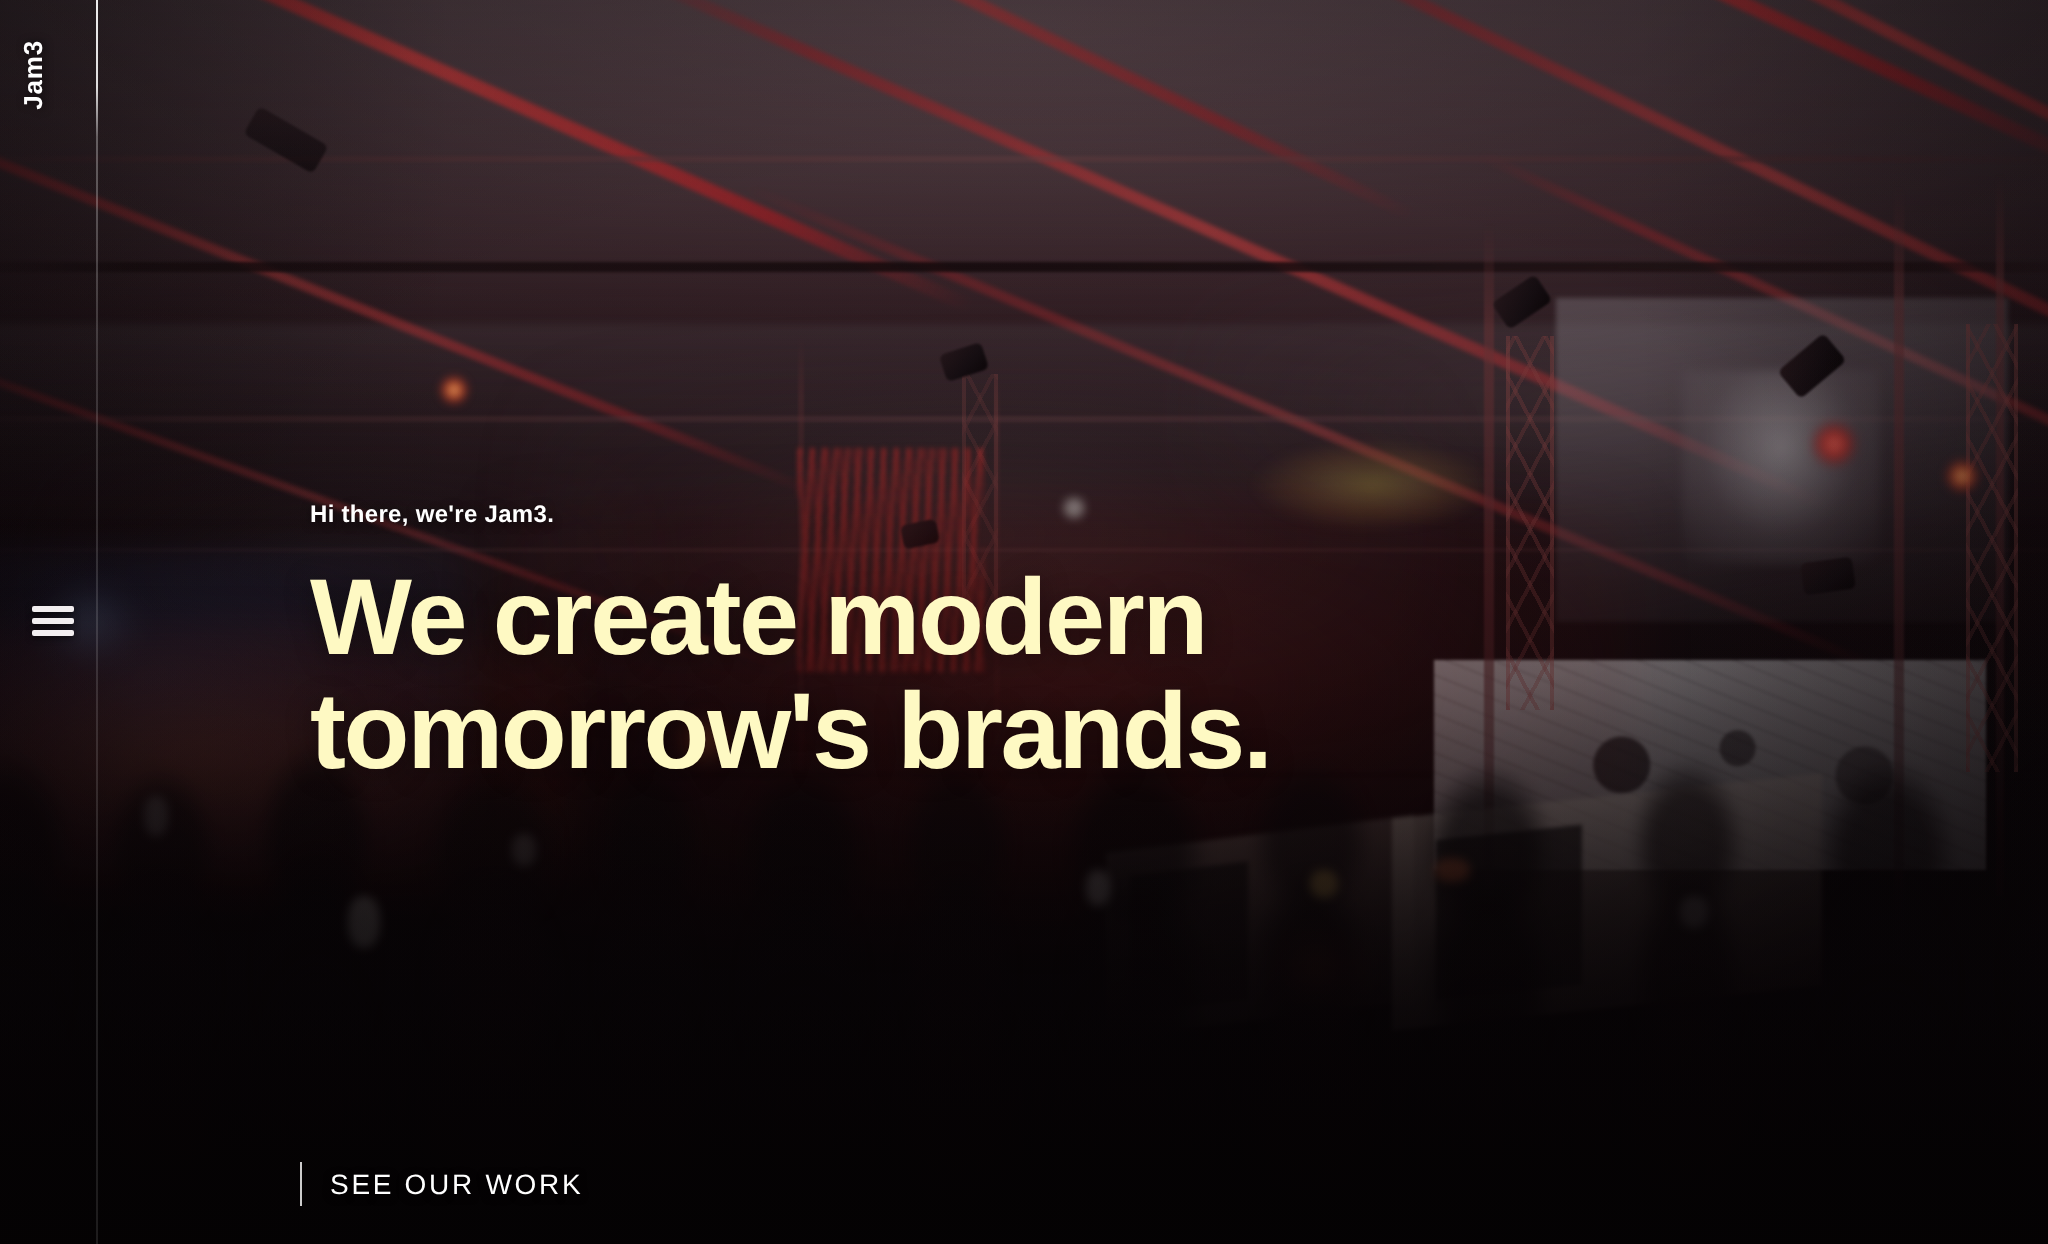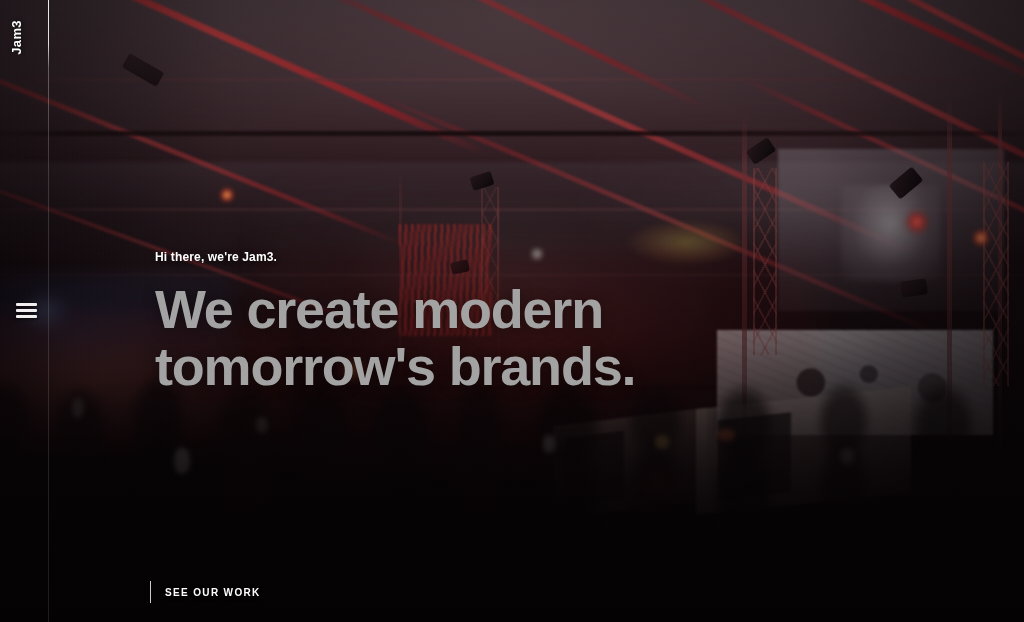--- a/index.html
+++ b/index.html
@@ -293,34 +293,34 @@
 
   .hero { position:absolute; left:155px; top:206px;margin-top:44px; }
 
   .kicker {
     color:#ffffff; font-size:12px; font-weight:600; letter-spacing:.15px;
     text-shadow:0 1px 5px rgba(0,0,0,.6);
     margin-bottom:17px;
   }
 
   .headline {
-    color:#a3a3a3;
+    color:#fef9c3;
     font-size:54px; line-height:57px;
     font-weight:700; letter-spacing:-1.2px;
     text-shadow:0 2px 14px rgba(0,0,0,.38);
   }
   .headline .ln { display:block; white-space:nowrap; }
 
   .cta {
     position:absolute; left:150px; top:581px;
     display:flex; align-items:center; gap:14px;
   }
   .cta-tick { width:1px; height:22px; background:rgba(255,255,255,.80); }
   .cta-label {
-    color:#ffffff; font-size:10px; font-weight:700;
+    color:#ffffff; font-size:14px; font-weight:400;
     letter-spacing:1.35px;
     text-shadow:0 1px 4px rgba(0,0,0,.7);
   }
 </style>
 </head>
 <body>
 
 <div class="stage">
 
   <div class="photo">

